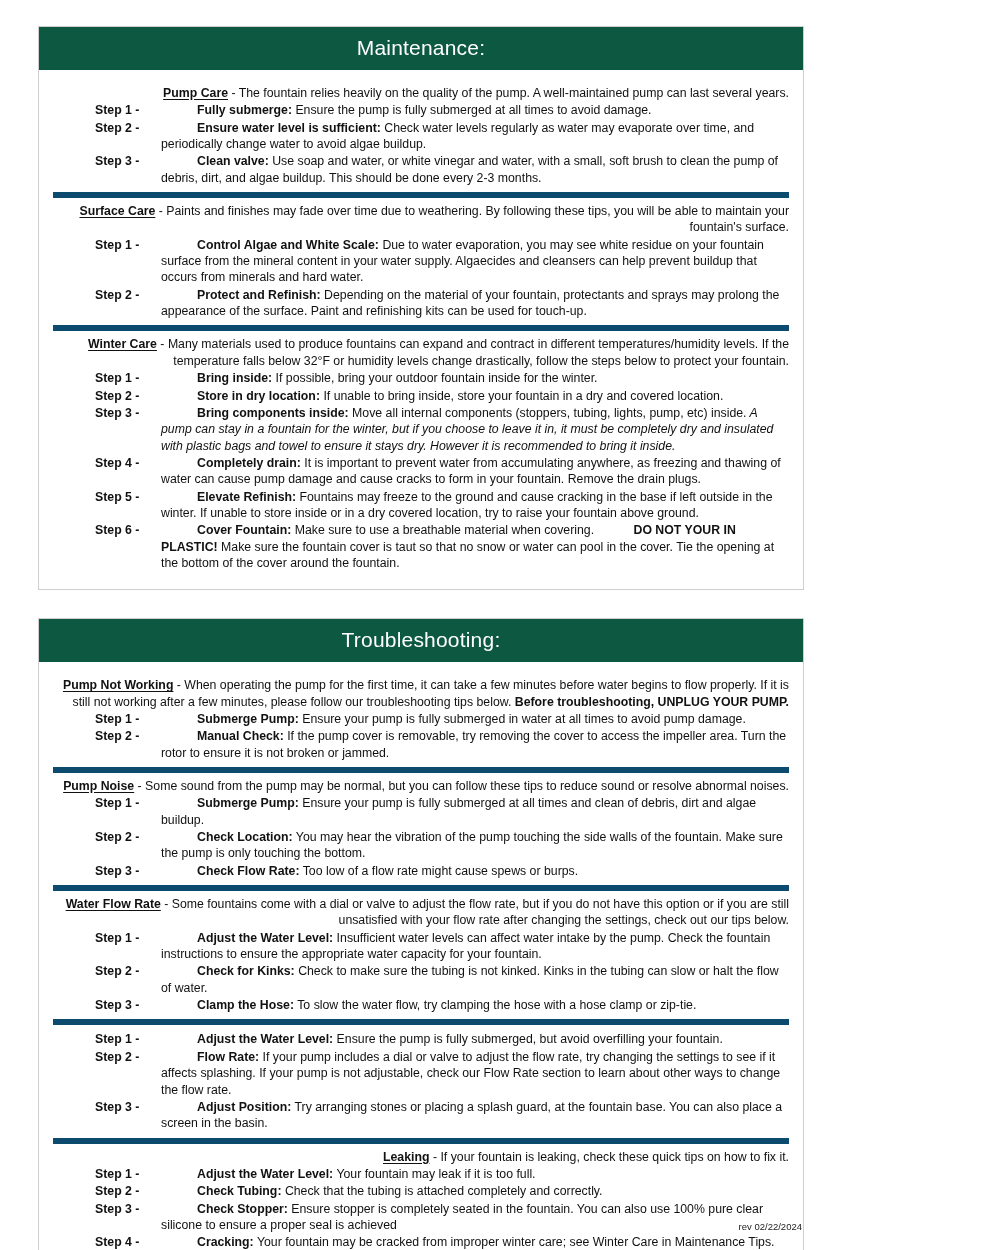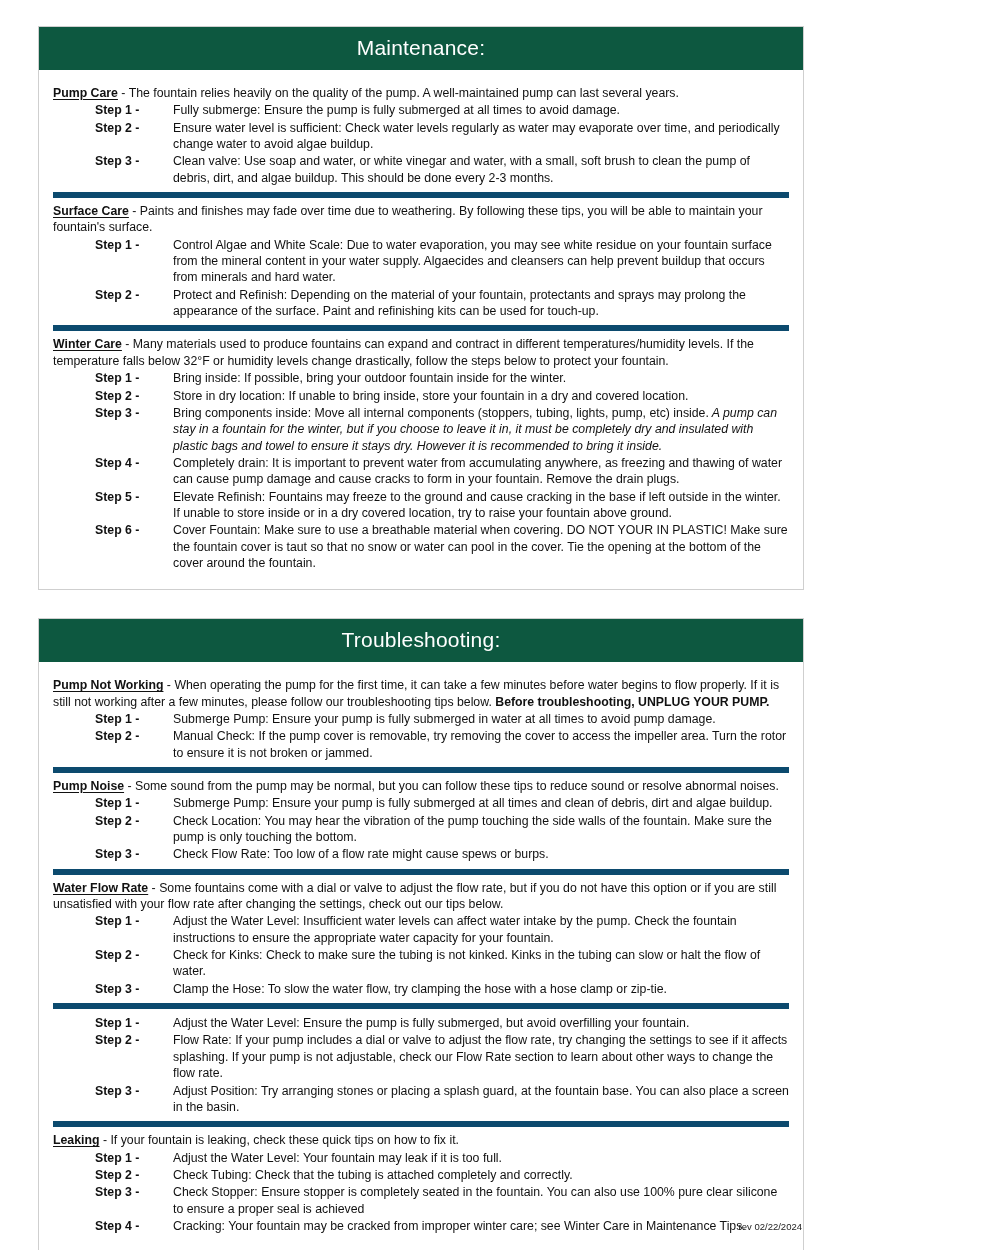--- a/index.html
+++ b/index.html
@@ -44,52 +44,53 @@
   .section {
     padding: 5px 0 6px 0;
   }
   .section + .section {
     border-top: 6px solid #0c4a6e;
   }
   .lead {
     font-size: 12.3px;
     line-height: 1.33;
     margin: 0 0 1px 0;
+    text-align: right;
   }
   .lead .term {
     font-weight: bold;
     text-decoration: underline;
     text-underline-offset: 2px;
   }
   .steps {
     margin: 0;
     padding: 0;
     list-style: none;
   }
   .step {
     display: flex;
     font-size: 12.3px;
     line-height: 1.33;
     margin-top: 1px;
-    gap: 12px;
   }
   .step-label {
     font-weight: bold;
     white-space: nowrap;
     flex: 0 0 auto;
     padding-left: 42px;
     box-sizing: border-box;
     min-width: 106px;
   }
   .step-text {
     flex: 1 1 auto;
     padding-left: 2px;
   }
   .step-text b {
-    font-weight: normal;
+    font-weight: bold;
+    margin-left: 36px;
   }
   .step-text i {
     font-style: italic;
   }
   .rev {
     position: absolute;
     right: 40px;
     bottom: 18px;
     font-size: 9.5px;
     color: #222;

